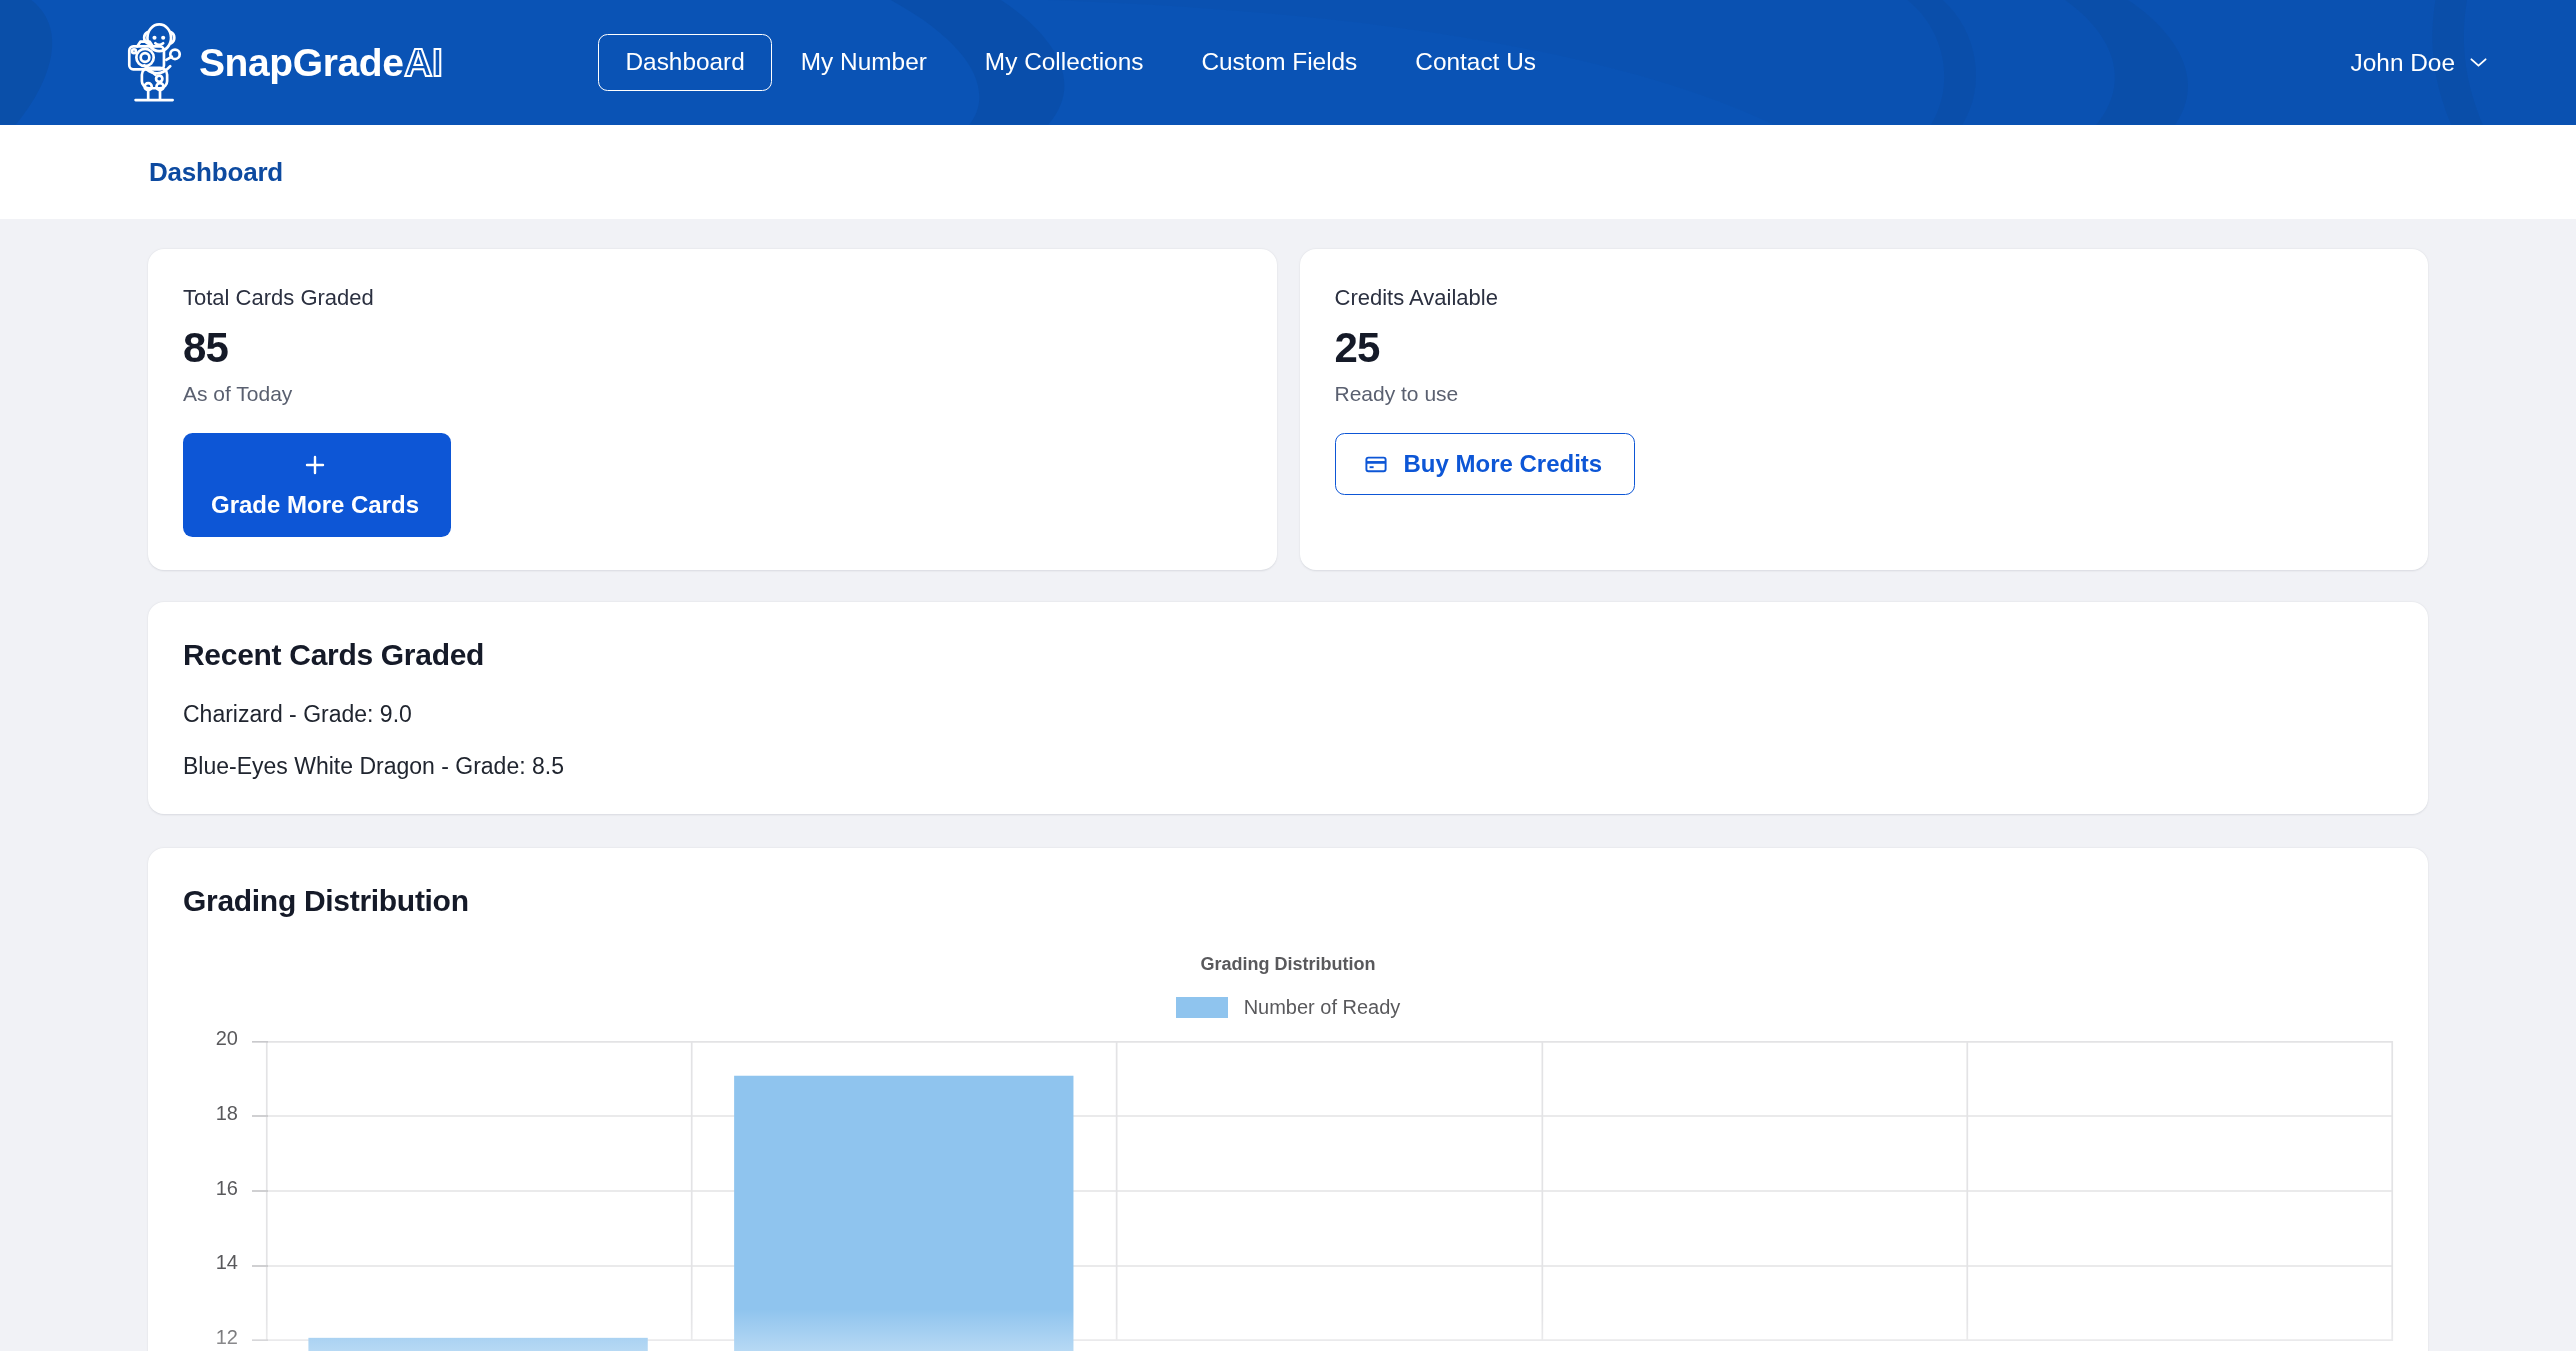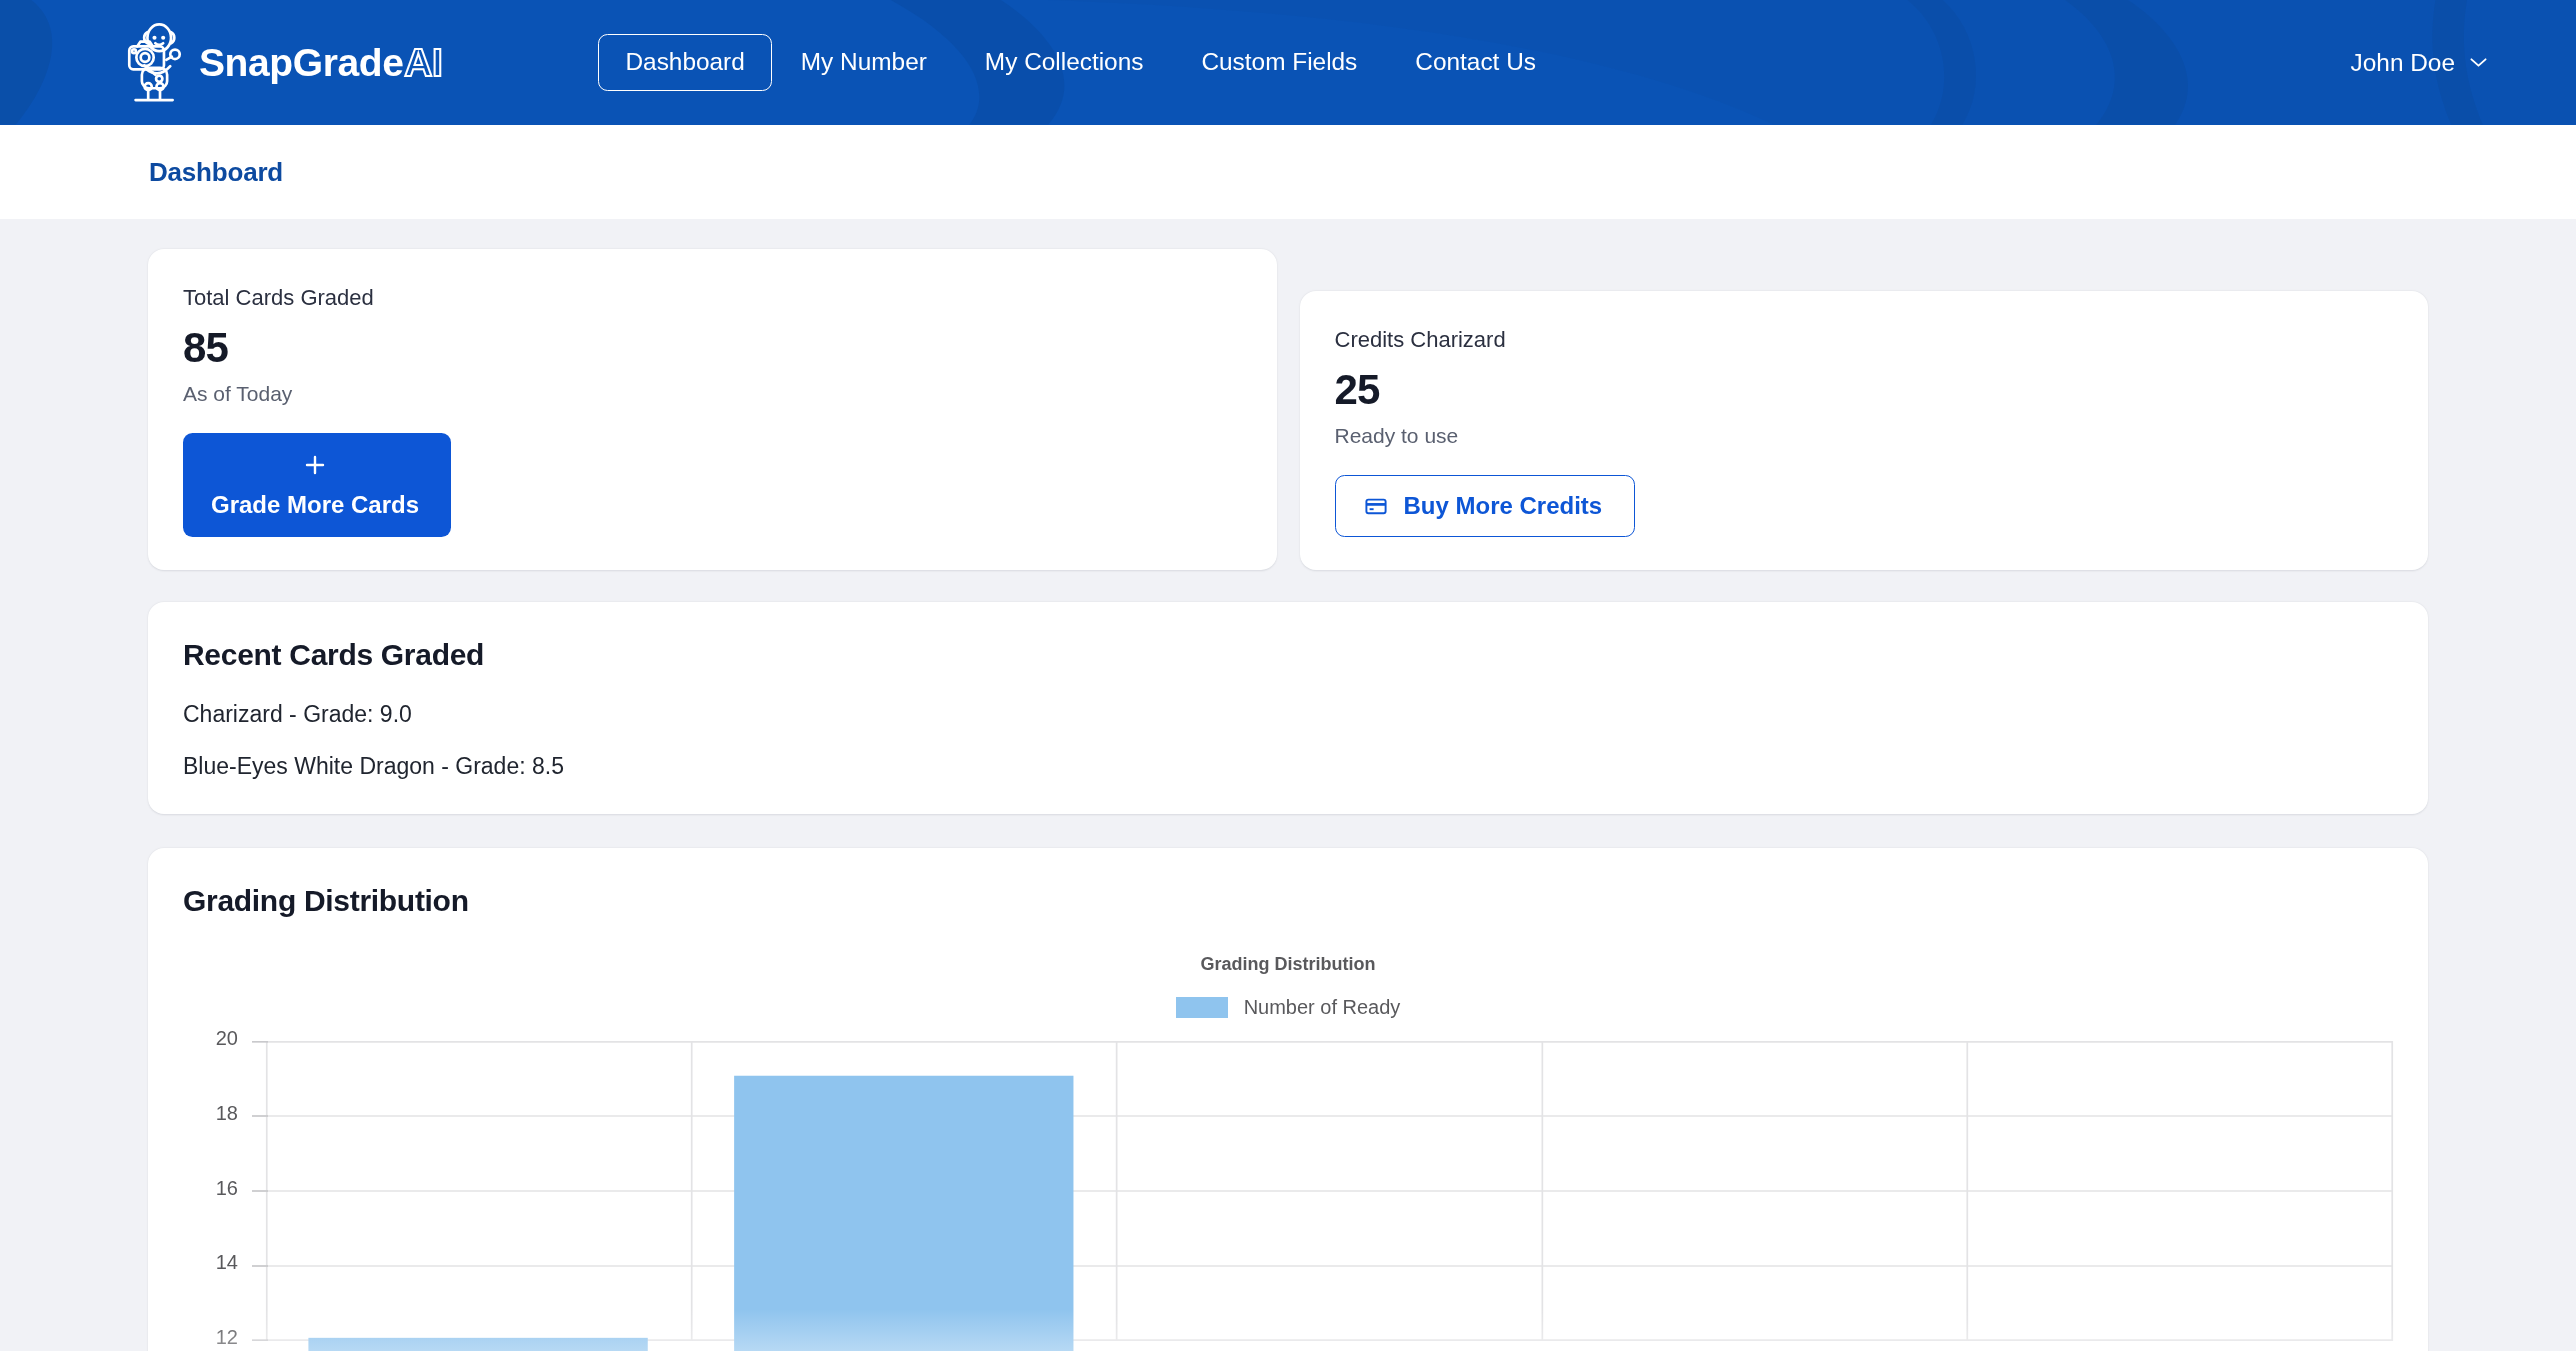--- a/index.html
+++ b/index.html
@@ -121,21 +121,20 @@
   }
 
   
   .page {
     padding: 30px 148px 0 148px;
   }
 
   .stat-row {
     display: flex;
     gap: 23px;
-    align-items: flex-end;
   }
   .card {
     background: #ffffff;
     border-radius: 16px;
     box-shadow: 0 0.8px 2.4px rgba(16,24,40,.07), 0 0.8px 1.6px rgba(16,24,40,.04);
   }
   .stat-card {
     flex: 1;
     padding: 35px 35px 33px 35px;
     min-height: 249px;
@@ -343,21 +342,21 @@
       <div class="stat-sub">As of Today</div>
       <button class="btn btn-primary">
         <svg class="ic" viewBox="0 0 30 30" fill="none" stroke="#ffffff" stroke-width="3" stroke-linecap="round" aria-hidden="true">
           <path d="M15 5 V25 M5 15 H25"></path>
         </svg>
         <span>Grade More Cards</span>
       </button>
     </div>
 
     <div class="card stat-card">
-      <div class="stat-label">Credits Charizard</div>
+      <div class="stat-label">Credits Available</div>
       <div class="stat-value">25</div>
       <div class="stat-sub">Ready to use</div>
       <button class="btn btn-outline">
         <svg class="ic" viewBox="0 0 30 30" fill="none" stroke="#0d56d6" stroke-width="2.4" stroke-linejoin="round" aria-hidden="true">
           <rect x="3" y="7" width="24" height="17" rx="2.5"></rect>
           <path d="M3 13 H27" stroke-width="3.4"></path>
           <path d="M7 19 H12"></path>
         </svg>
         <span>Buy More Credits</span>
       </button>

